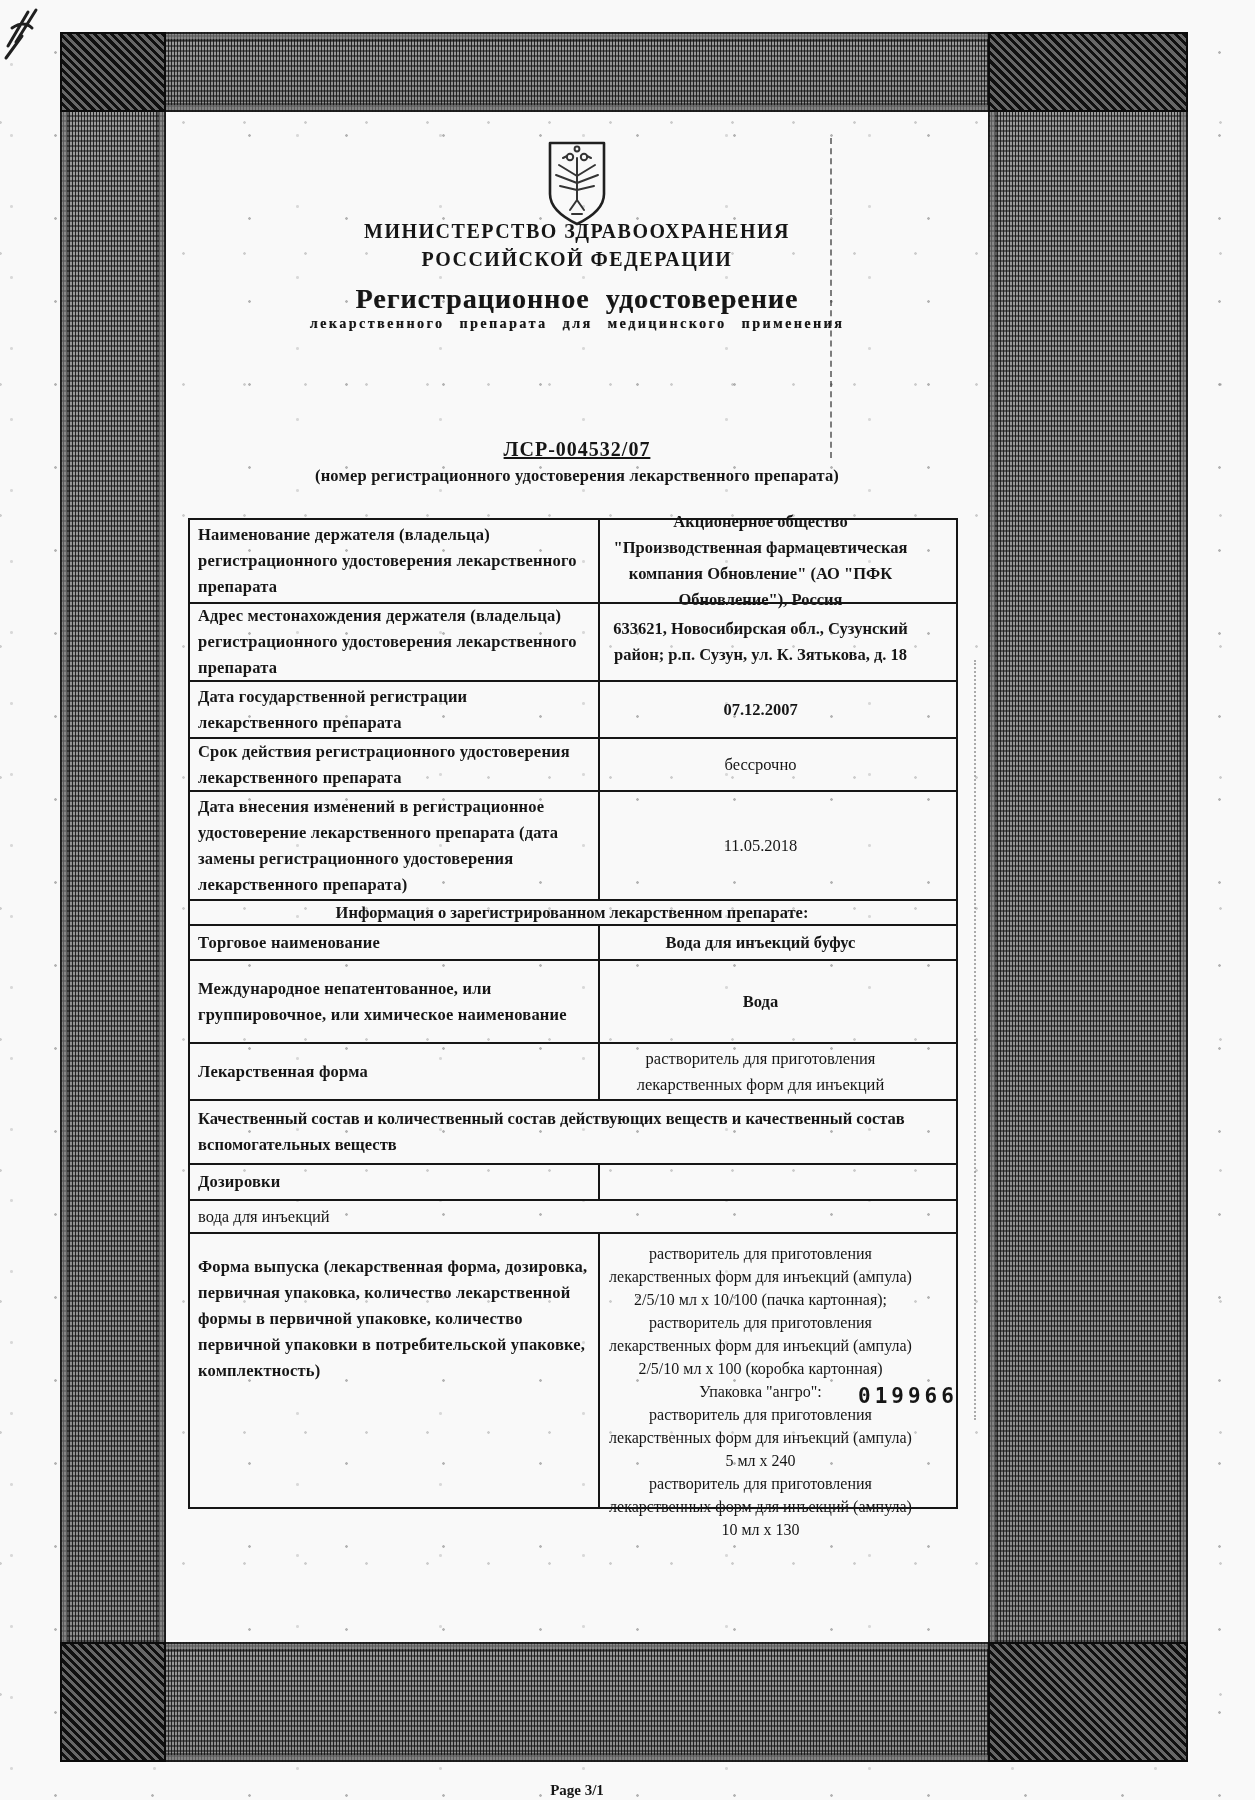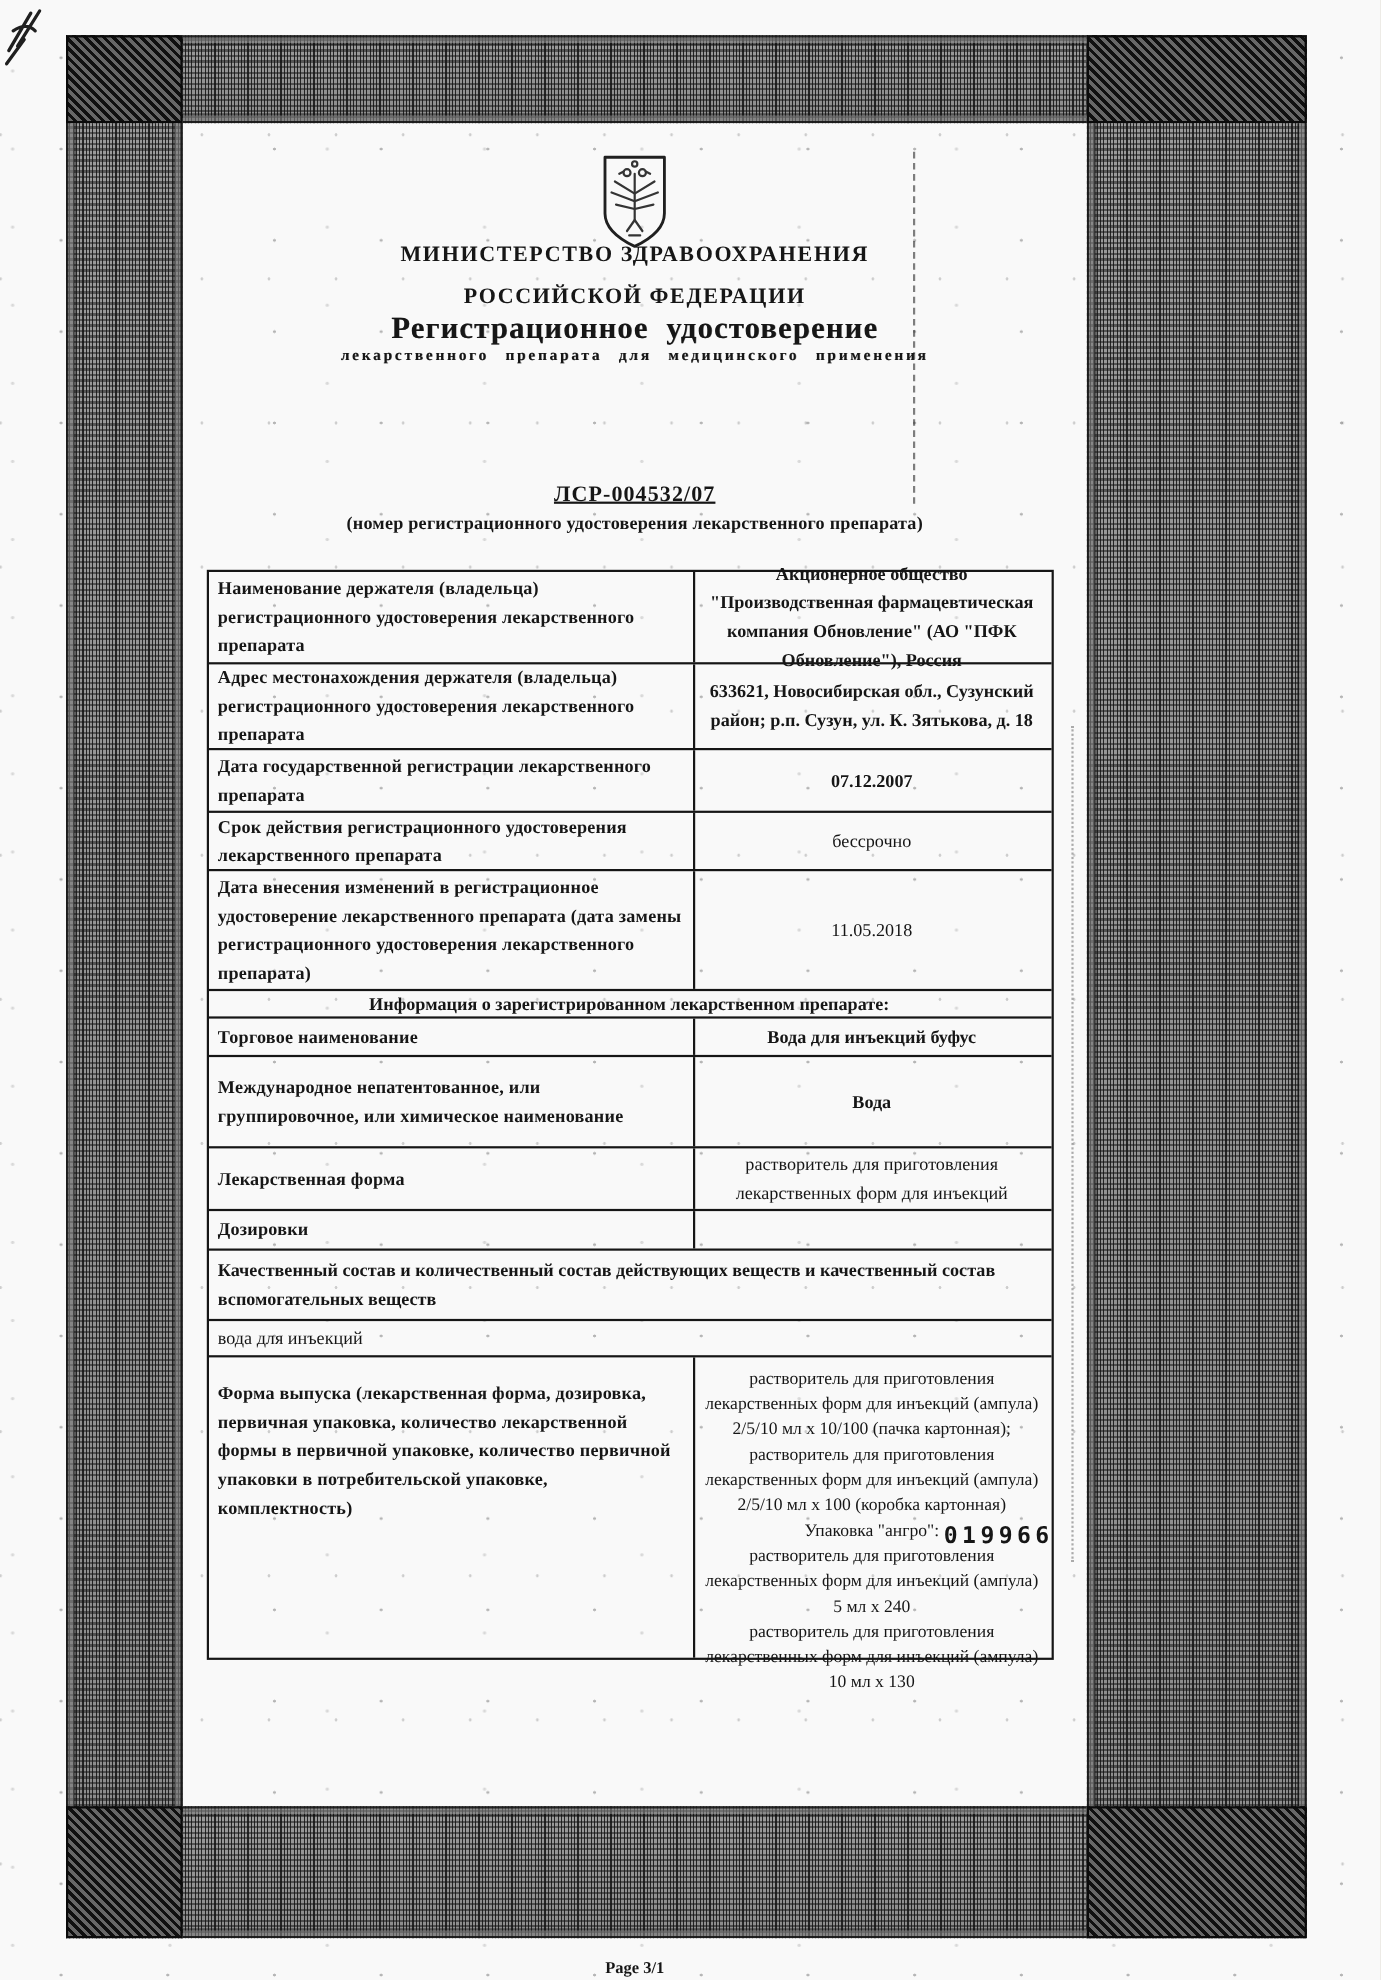--- a/index.html
+++ b/index.html
@@ -70,21 +70,21 @@
 
   .reg-table{
     position:absolute;left:188px;top:518px;width:770px;
     border:2.5px solid #1c1a17;box-sizing:border-box;
     background:transparent;
   }
   .row{display:flex;box-sizing:border-box;}
   .row + .row{border-top:2px solid #1c1a17;}
   .cell{box-sizing:border-box;padding:4px 10px 4px 8px;font-size:16.5px;line-height:26px;
     display:flex;flex-direction:column;justify-content:center;}
-  .cell.label{width:442px;border-right:2px solid #1c1a17;font-weight:bold;letter-spacing:.2px;}
+  .cell.label{width:410px;border-right:2px solid #1c1a17;font-weight:bold;letter-spacing:.2px;}
   .cell.value{width:323px;text-align:center;align-items:center;}
   .cell.full-cell{width:100%;}
   .cell.center{text-align:center;align-items:center;}
   .v-bold{font-weight:bold;}
   .top-align{justify-content:flex-start;}
   .form-items{font-size:16px;line-height:23px;text-align:left;align-items:flex-start;
     padding-top:8px;}
   .form-items div{margin:0;}
   .b-full{font-weight:bold;}
 
@@ -127,21 +127,21 @@
         <path d="M35,62 L28,72 M35,62 L42,72 M30,76 H40"></path>
         <circle cx="28" cy="19" r="3.2"></circle>
         <circle cx="42" cy="19" r="3.2"></circle>
         <path d="M25,18 L21,20 M45,18 L49,20"></path>
         <circle cx="35" cy="11" r="2.4"></circle>
       </g>
     </svg>
   </div>
 
   <div class="abs-center ministry-line" style="top:218px">МИНИСТЕРСТВО ЗДРАВООХРАНЕНИЯ</div>
-  <div class="abs-center ministry-line" style="top:256px">РОССИЙСКОЙ ФЕДЕРАЦИИ</div>
+  <div class="abs-center ministry-line" style="top:246px">РОССИЙСКОЙ ФЕДЕРАЦИИ</div>
 
   <div class="abs-center title-1" style="top:283px">Регистрационное удостоверение</div>
   <div class="abs-center title-2" style="top:316px">лекарственного препарата для медицинского применения</div>
 
   <div class="abs-center reg-number" style="top:438px">ЛСР-004532/07</div>
   <div class="abs-center reg-caption" style="top:466px">(номер регистрационного удостоверения лекарственного препарата)</div>
 
   <div class="reg-table">
 
     <div class="row" style="height:82px">
@@ -181,27 +181,27 @@
     <div class="row" style="height:83px">
       <div class="cell label">Международное непатентованное, или группировочное, или химическое наименование</div>
       <div class="cell value v-bold">Вода</div>
     </div>
 
     <div class="row" style="height:57px">
       <div class="cell label">Лекарственная форма</div>
       <div class="cell value">растворитель для приготовления лекарственных форм для инъекций</div>
     </div>
 
+    <div class="row" style="height:64px">
+      <div class="cell full-cell b-full">Качественный состав и количественный состав действующих веществ и качественный состав вспомогательных веществ</div>
+    </div>
+
     <div class="row" style="height:36px">
       <div class="cell label">Дозировки</div>
       <div class="cell value"></div>
-    </div>
-
-    <div class="row" style="height:64px">
-      <div class="cell full-cell b-full">Качественный состав и количественный состав действующих веществ и качественный состав вспомогательных веществ</div>
     </div>
 
     <div class="row" style="height:33px">
       <div class="cell full-cell">вода для инъекций</div>
     </div>
 
     <div class="row" style="height:275px">
       <div class="cell label top-align" style="padding-top:20px">Форма выпуска (лекарственная форма, дозировка, первичная упаковка, количество лекарственной формы в первичной упаковке, количество первичной упаковки в потребительской упаковке, комплектность)</div>
       <div class="cell value form-items top-align">
         <div>растворитель для приготовления лекарственных форм для инъекций (ампула) 2/5/10 мл х 10/100 (пачка картонная);</div>

